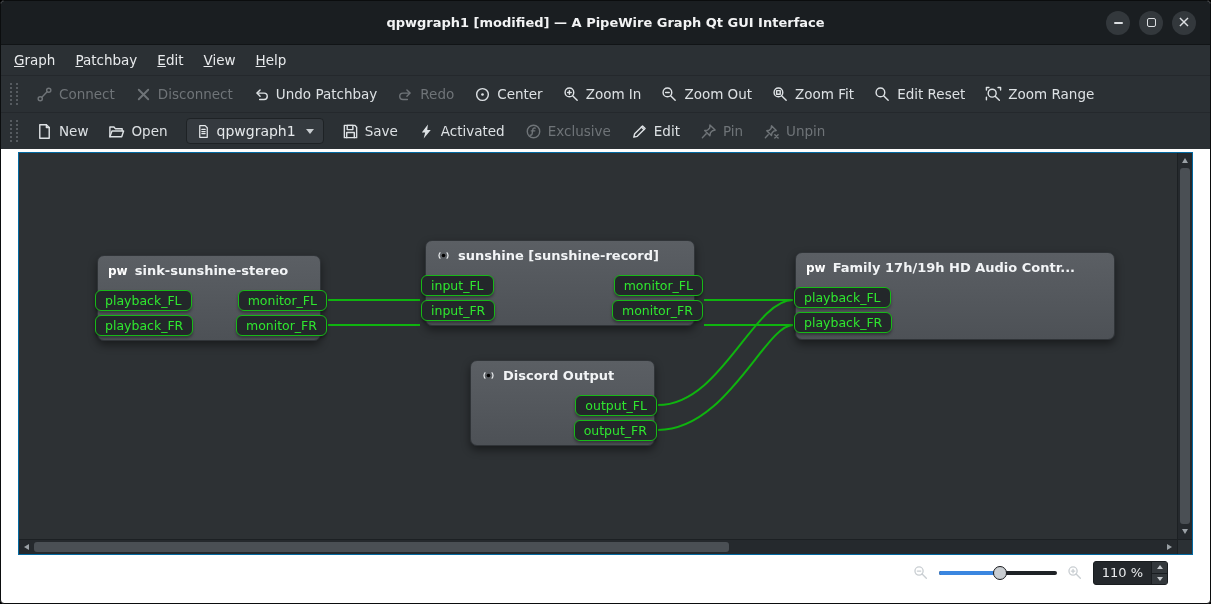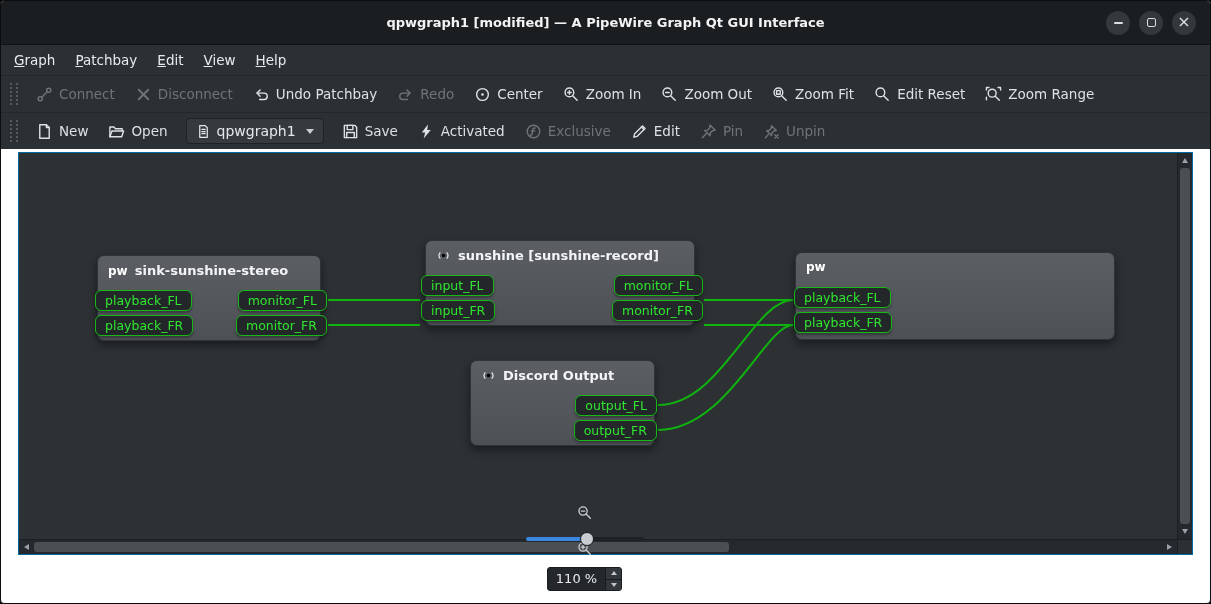--- a/index.html
+++ b/index.html
@@ -67,21 +67,21 @@
   .node-head { display:flex; align-items:center; gap:7px; padding:7px 10px 0; }
   .node-title { color:#f2f4f6; font-size:13px; font-weight:bold; white-space:nowrap; overflow:hidden; }
   .pw { color:#ffffff; font-weight:bold; font-size:12px; }
   svg.nico { width:15px; height:15px; stroke:#e9ecee; fill:none; stroke-width:1.3; }
   .port { position:absolute; height:21px; line-height:19px; padding:0 9px; font-size:12.5px;
           color:#2fe62f; background:#23272a; border:1px solid #17b917; border-radius:6px;
           box-shadow:0 2px 3px rgba(0,0,0,.35); white-space:nowrap; }
 
   
   .statusbar { position:absolute; left:0; right:0; bottom:0; height:48px; display:flex;
-               align-items:center; justify-content:flex-end; gap:10px; padding:0 42px 12px 0;flex-direction:column; }
+               align-items:center; justify-content:flex-end; gap:10px; padding:0 42px 12px 0; }
   .zbtn { display:flex; align-items:center; color:#c9ced2; }
   svg.si { width:16px; height:16px; stroke:currentColor; fill:none; stroke-width:1.5; stroke-linecap:round; }
   .slider { position:relative; width:118px; height:16px; }
   .slider .track { position:absolute; left:0; right:0; top:6px; height:4px; background:#1e2226; border-radius:2px; }
   .slider .fill  { position:absolute; left:0; top:6px; height:4px; width:52%; background:#3a86e0; border-radius:2px; }
   .slider .knob  { position:absolute; left:calc(52% - 7px); top:1px; width:14px; height:14px;
                    border-radius:50%; background:#c9cdd1; border:1px solid #17191c; }
   .spin { display:flex; align-items:stretch; background:#24282c; border:1px solid #191d20; border-radius:3px; height:24px; }
   .spin .val { padding:0 8px; color:#e9ebed; font-size:13px; line-height:22px; min-width:48px; text-align:right; }
   .spin .btns { display:flex; flex-direction:column; border-left:1px solid #191d20; width:16px; }
@@ -352,20 +352,21 @@
             </span>
           <span class="node-title">Discord Output</span>
         </div>
         <div class="port" style="right:-3px;top:34px">output_FL</div>
         <div class="port" style="right:-3px;top:59px">output_FR</div>
       </div>
 
       <div class="node" style="left:776px;top:99px;width:320px;height:88px">
         <div class="node-head">
           <span class="pw">pw</span>
+          <span class="node-title">Family 17h/19h HD Audio Contr...</span>
         </div>
         <div class="port" style="left:-2px;top:34px">playback_FL</div>
         <div class="port" style="left:-2px;top:59px">playback_FR</div>
       </div>
 
     </div>
 
     <div class="vscroll">
       <span class="tri up"></span>
       <div class="vthumb"></div>

